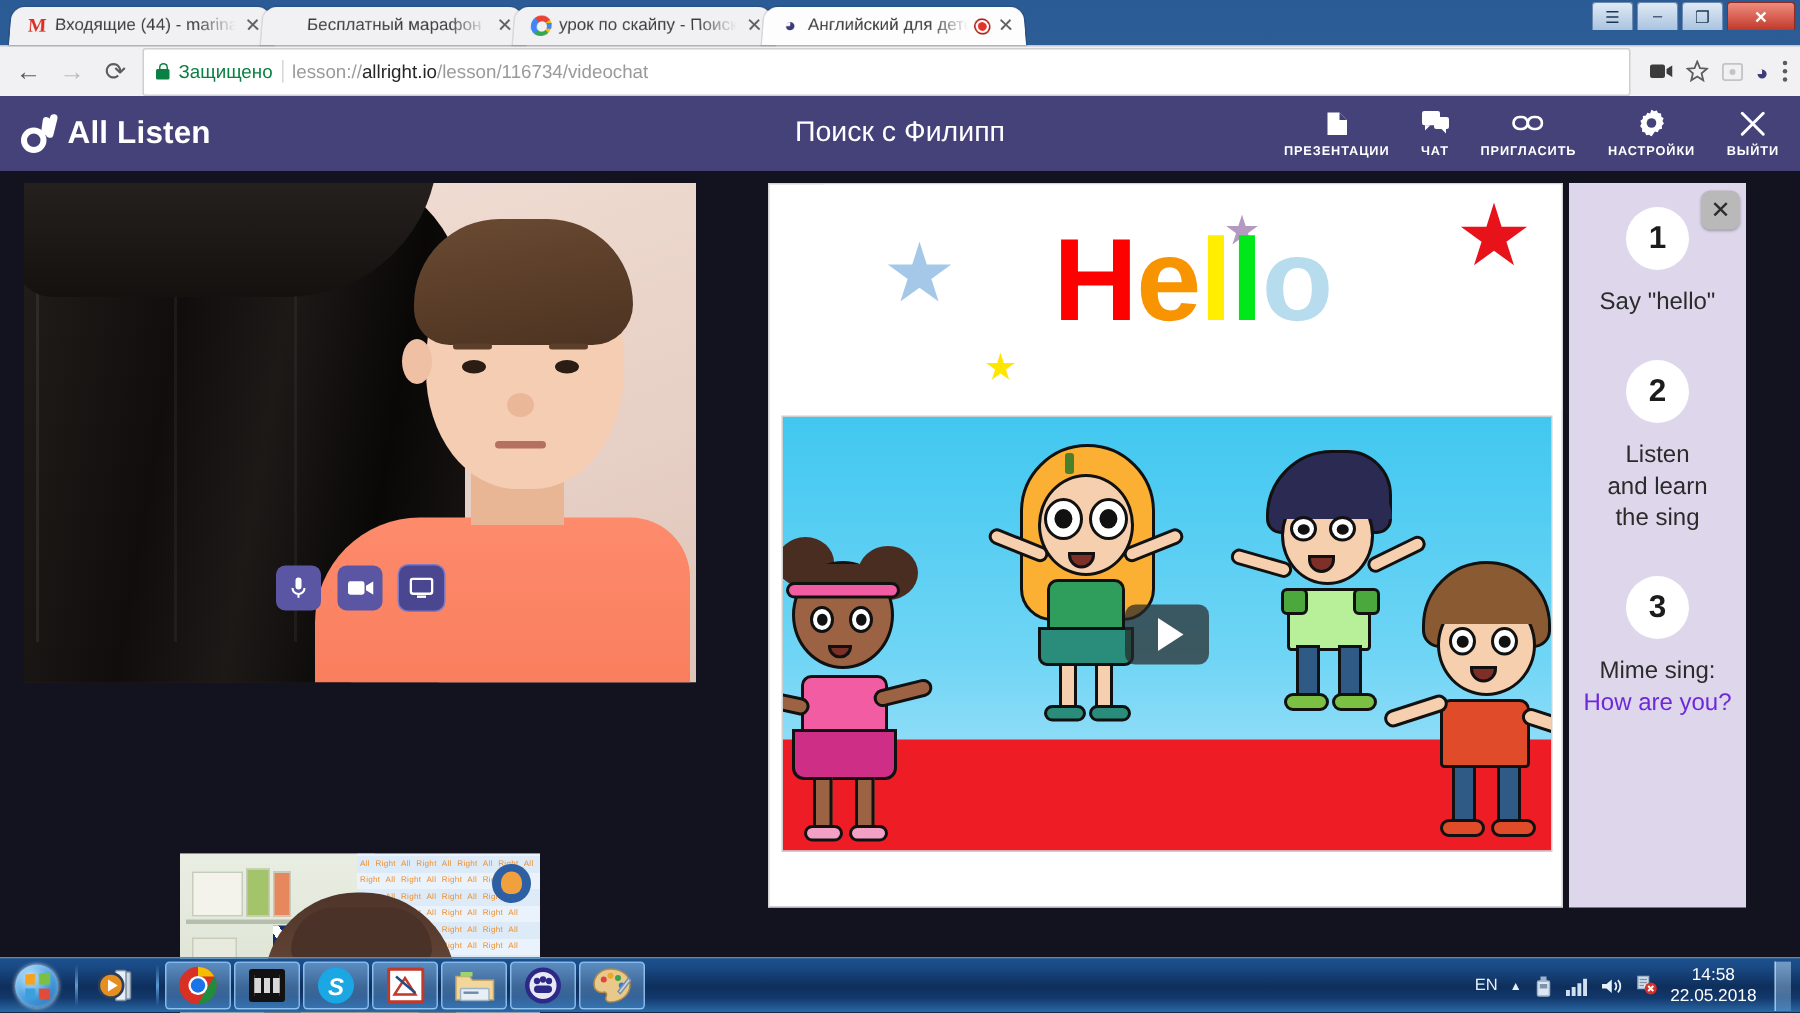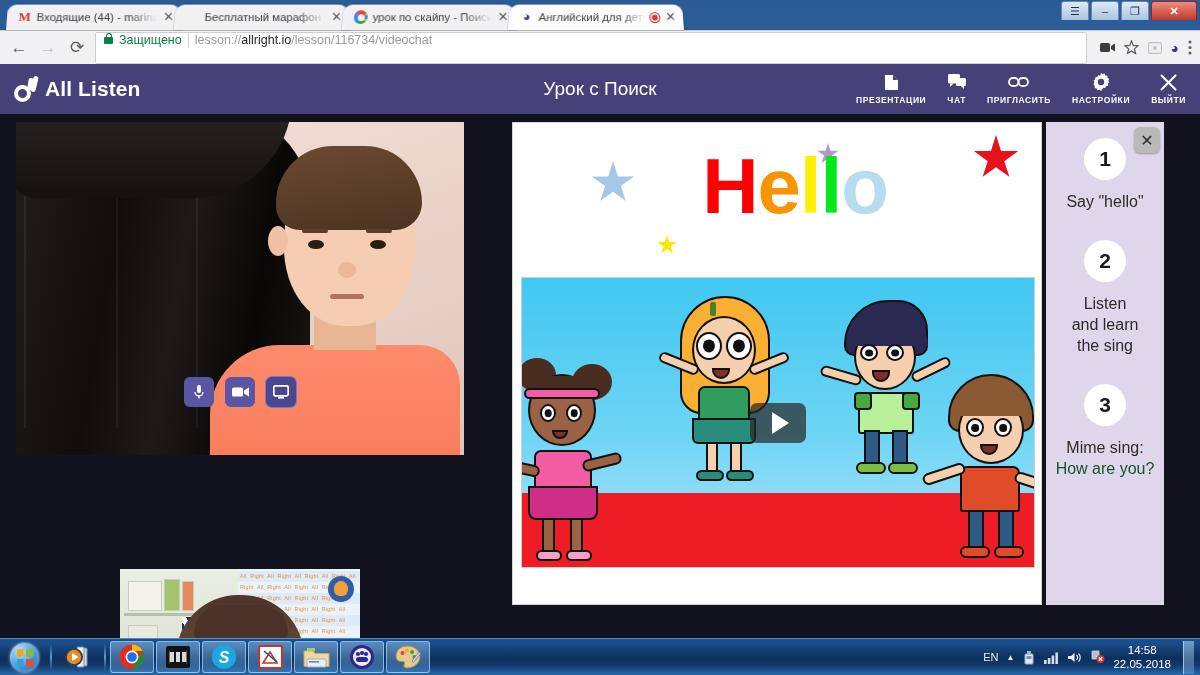--- a/index.html
+++ b/index.html
@@ -70,21 +70,21 @@
 
   .omnibar {
     height: 34px; background: #f1f1f3; display: flex; align-items: center;
     padding: 0 8px; gap: 7px; border-top: 1px solid #c6c6c8;
   }
   .navbtn { width: 22px; height: 22px; display:flex; align-items:center; justify-content:center;
             font-size: 17px; color: #5c5c5c; }
   .navbtn.disabled { color: #bdbdbd; }
   .urlbox {
     flex: 1 1 auto; height: 32px; background: #fff; border: 1px solid #cfcfd1;
-    border-radius: 2px; display: flex; padding: 0 8px; gap: 6px;
+    border-radius: 2px; display: flex; align-items: center; padding: 0 8px; gap: 6px;
     font-size: 12.5px; color: #3c3c3c;
   }
   .lock { width: 9px; height: 11px; position: relative; flex: 0 0 9px; }
   .lock .body { position: absolute; bottom: 0; width: 9px; height: 7px; background: #0b8043; border-radius: 1px; }
   .lock .shackle { position: absolute; top: 0; left: 1.5px; width: 6px; height: 6px;
                    border: 1.6px solid #0b8043; border-bottom: none; border-radius: 3px 3px 0 0; }
   .secure { color: #0b8043; font-size: 12.5px; }
   .urlsep { width: 1px; height: 15px; background: #d5d5d7; }
   .url-dim { color: #9a9a9a; }
   .url-strong { color: #262626; }
@@ -255,21 +255,21 @@
     position: absolute; left: 1046px; top: 8px; width: 118px; height: 483px;
     background: #ded7ec; padding: 16px 6px 0; text-align: center; overflow: hidden;
   }
   .task { margin-bottom: 28px; }
   .task-num {
     width: 42px; height: 42px; margin: 0 auto 11px; border-radius: 50%;
     background: #fff; color: #1c1c1c; font-size: 21px; font-weight: bold;
     display: flex; align-items: center; justify-content: center;
   }
   .task-txt { font-size: 16px; color: #2b2b2b; line-height: 21px; }
-  .task-txt.hl { color: #14532d; }
+  .task-txt.hl { color: #6d28d9; }
   .panel-close {
     position: absolute; right: 4px; top: 5px; width: 26px; height: 26px;
     background: #b9b9b9; border-radius: 6px; color: #2d2d2d;
     display: flex; align-items: center; justify-content: center; font-size: 16px;
     box-shadow: 0 1px 2px rgba(0,0,0,0.3);
   }
 
   
   .taskbar {
     position: absolute; left: 0; bottom: 0; width: 1200px; height: 37px;
@@ -400,21 +400,21 @@
 
     <div class="app-header">
       <div class="brand">
         <span class="brand-mark">
           <span class="finger2"></span>
             <span class="finger"></span>
             <span class="ring"></span>
         </span>
         <span class="brand-text">All Listen</span>
       </div>
-      <div class="lesson-title">Урок с Поиск</div>
+      <div class="lesson-title">Поиск с Филипп</div>
 
       <div class="header-actions">
         <div class="haction">
           <span class="hi">
             <svg class="ic" width="15" height="17" viewBox="0 0 15 17">
                 <path d="M1 1 h8 l5 5 v10 H1 Z" fill="#fff"></path>
                 <path d="M9 1 v5 h5" fill="#45427a"></path>
               </svg>
           </span>
           <span class="hl">ПРЕЗЕНТАЦИИ</span>

